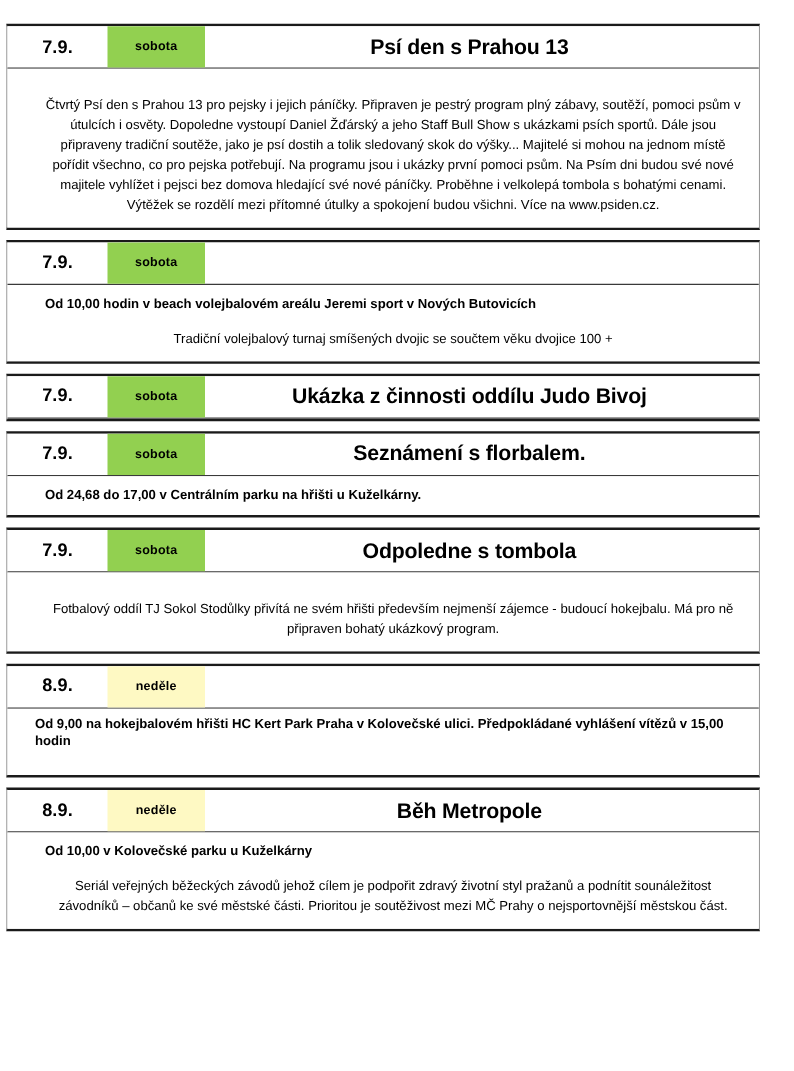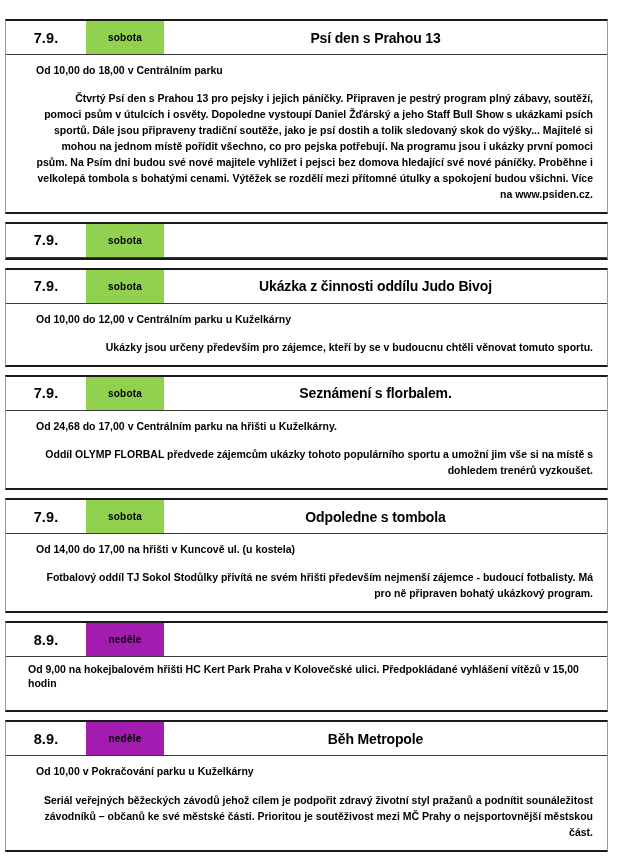--- a/index.html
+++ b/index.html
@@ -69,122 +69,119 @@
     width: 100%;
     height: 100%;
     display: flex;
     align-items: center;
     justify-content: center;
     font-size: 10px;
     font-weight: bold;
     letter-spacing: .2px;
   }
   .day-badge.sat { background: #92D050; color: #000000; }
-  .day-badge.sun { background: #a21caf; color: #000000; }
+  .day-badge.sun { background: #fef9c3; color: #000000; }
 
   .cell-title {
     flex: 1 1 auto;
     display: flex;
     align-items: center;
     justify-content: center;
     padding: 0 20px 0 0;
-    font-size: 14px;
+    font-size: 17px;
     font-weight: bold;
     letter-spacing: -.15px;
     white-space: nowrap;
   }
 
   
   .event-body {
     padding: 8px 14px 9px 30px;
     background: #ffffff;
   }
 
   .event-time {
     font-size: 10.5px;
     font-weight: bold;
     line-height: 1.35;
     margin: 0;
   }
 
   .event-desc {
     font-size: 10.5px;
-    font-weight: bold;
+    font-weight: normal;
     line-height: 1.52;
     margin: 14px 0 0 0;
-    text-align: right;
+    text-align: center;
   }
 </style>
 </head>
 <body>
 
 <div id="page">
 
   <div class="event-block">
     <div class="event-header">
       <div class="cell-date">7.9.</div>
       <div class="cell-day">
         <div class="day-badge sat">sobota</div>
       </div>
       <div class="cell-title">Psí den s Prahou 13</div>
     </div>
     <div class="event-body">
-      <p class="event-time">Od 10,00 do 18,00 v Centrálním parku</p>
       <p class="event-desc">Čtvrtý Psí den s Prahou 13 pro  pejsky i jejich páníčky.  Připraven je pestrý program plný zábavy, soutěží, pomoci psům v útulcích i osvěty.  Dopoledne vystoupí Daniel Žďárský a jeho Staff Bull Show s ukázkami psích sportů. Dále jsou  připraveny  tradiční soutěže, jako je psí dostih a tolik sledovaný skok do výšky... Majitelé si mohou na jednom místě pořídit všechno, co pro pejska potřebují.  Na programu jsou i ukázky první pomoci psům. Na Psím dni budou své nové majitele vyhlížet  i pejsci bez domova hledající své nové páníčky. Proběhne i velkolepá tombola s bohatými cenami. Výtěžek se rozdělí mezi přítomné útulky a spokojení budou všichni. Více na www.psiden.cz.</p>
     </div>
   </div>
 
   <div class="event-block">
     <div class="event-header">
       <div class="cell-date">7.9.</div>
       <div class="cell-day">
         <div class="day-badge sat">sobota</div>
       </div>
     </div>
+    <div class="event-body">
+      <p class="event-time">Od 10,00 hodin v beach volejbalovém areálu Jeremi sport v Nových Butovicích</p>
+      <p class="event-desc">Tradiční volejbalový turnaj smíšených dvojic  se součtem věku dvojice  100 +</p>
+    </div>
   </div>
 
   <div class="event-block">
     <div class="event-header">
       <div class="cell-date">7.9.</div>
       <div class="cell-day">
         <div class="day-badge sat">sobota</div>
       </div>
       <div class="cell-title">Ukázka z činnosti oddílu Judo Bivoj</div>
     </div>
-    <div class="event-body">
-      <p class="event-time">Od 10,00 do 12,00 v Centrálním parku u Kuželkárny</p>
-      <p class="event-desc">Ukázky jsou určeny především pro zájemce, kteří by se v budoucnu chtěli věnovat tomuto sportu.</p>
-    </div>
   </div>
 
   <div class="event-block">
     <div class="event-header">
       <div class="cell-date">7.9.</div>
       <div class="cell-day">
         <div class="day-badge sat">sobota</div>
       </div>
       <div class="cell-title">Seznámení s florbalem.</div>
     </div>
     <div class="event-body">
       <p class="event-time">Od 24,68 do 17,00 v Centrálním parku na hřišti u Kuželkárny.</p>
-      <p class="event-desc">Oddíl OLYMP FLORBAL předvede zájemcům ukázky tohoto populárního sportu a umožní jim  vše si na místě  s dohledem trenérů vyzkoušet.</p>
     </div>
   </div>
 
   <div class="event-block">
     <div class="event-header">
       <div class="cell-date">7.9.</div>
       <div class="cell-day">
         <div class="day-badge sat">sobota</div>
       </div>
       <div class="cell-title">Odpoledne s tombola</div>
     </div>
     <div class="event-body">
-      <p class="event-time">Od 14,00 do 17,00  na  hřišti v Kuncově ul. (u kostela)</p>
-      <p class="event-desc">Fotbalový oddíl TJ Sokol Stodůlky přivítá ne svém hřišti především nejmenší zájemce  - budoucí fotbalisty. Má pro ně připraven bohatý ukázkový program.</p>
+      <p class="event-desc">Fotbalový oddíl TJ Sokol Stodůlky přivítá ne svém hřišti především nejmenší zájemce  - budoucí hokejbalu. Má pro ně připraven bohatý ukázkový program.</p>
     </div>
   </div>
 
   <div class="event-block">
     <div class="event-header">
       <div class="cell-date">8.9.</div>
       <div class="cell-day">
         <div class="day-badge sun">neděle</div>
       </div>
     </div>
@@ -195,18 +192,18 @@
 
   <div class="event-block">
     <div class="event-header">
       <div class="cell-date">8.9.</div>
       <div class="cell-day">
         <div class="day-badge sun">neděle</div>
       </div>
       <div class="cell-title">Běh Metropole</div>
     </div>
     <div class="event-body">
-      <p class="event-time">Od  10,00 v Pokračování parku u Kuželkárny</p>
+      <p class="event-time">Od  10,00 v Kolovečské parku u Kuželkárny</p>
       <p class="event-desc">Seriál veřejných běžeckých závodů jehož cílem je podpořit zdravý životní styl pražanů a podnítit sounáležitost závodníků – občanů ke své městské části. Prioritou je soutěživost mezi MČ Prahy o nejsportovnější městskou část.</p>
     </div>
   </div>
 
 </div>
 
 </body></html>

